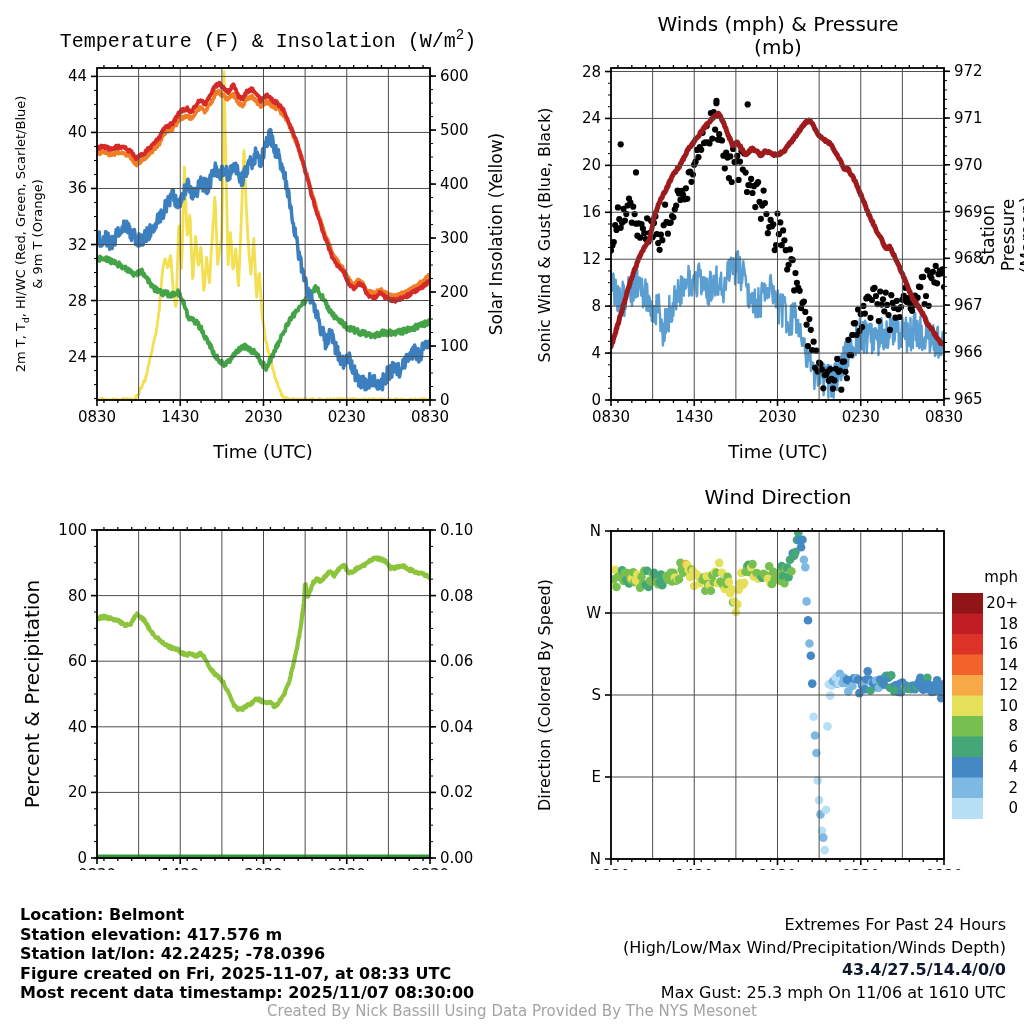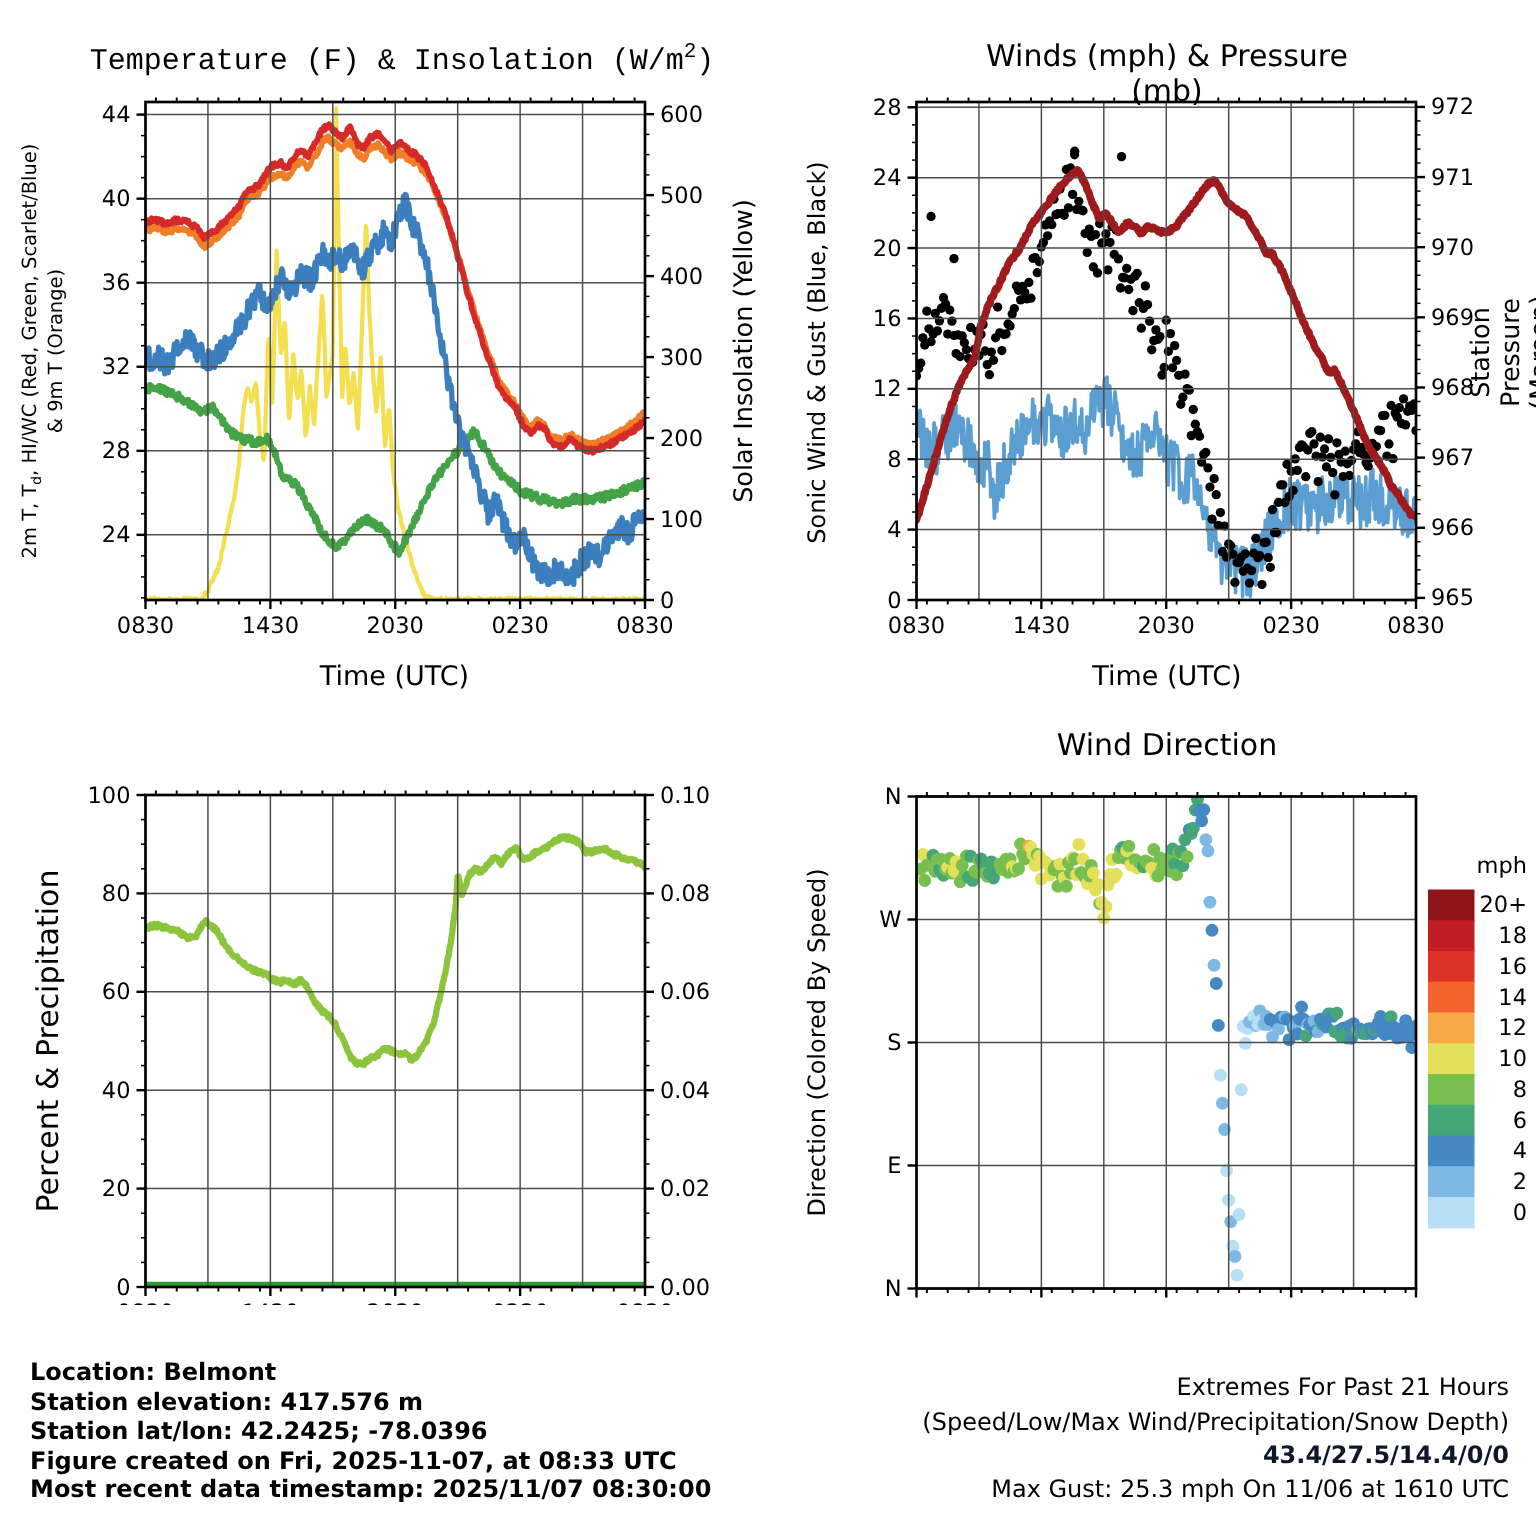--- a/index.html
+++ b/index.html
@@ -1117,31 +1117,32 @@
 
   <div id="footer-left">
     <div>Location: Belmont</div>
     <div>Station elevation: 417.576 m</div>
     <div>Station lat/lon: 42.2425; -78.0396</div>
     <div>Figure created on Fri, 2025-11-07, at 08:33 UTC</div>
     <div>Most recent data timestamp: 2025/11/07 08:30:00</div>
   </div>
 
   <div id="footer-right">
-    <div>Extremes For Past 21 Hours</div>
-    <div>(Speed/Low/Max Wind/Precipitation/Snow Depth)</div>
+    <div>Extremes For Past 24 Hours</div>
+    <div>(High/Low/Max Wind/Precipitation/Winds Depth)</div>
     <div id="extremes-values" style="font-weight: bold; color: #0f172a;">43.4/27.5/14.4/0/0</div>
     <div>Max Gust: 25.3 mph On 11/06 at 1610 UTC</div>
   </div>
 
+  <div id="credit" style="color: rgb(163, 163, 163);">Created By Nick Bassill Using Data Provided By The NYS Mesonet</div>
 <div class="lbl" style="left: 268px; top: 40px; font-size: 20px; font-family: Liberation Mono, monospace;">Temperature (F) &amp; Insolation (W/m<sup>2</sup>)</div>
     <div class="lbl rot" style="left: 30px; top: 234px; font-size: 13px;">2m T, T<sub>d</sub>, HI/WC (Red, Green, Scarlet/Blue)
 &amp; 9m T (Orange)</div>
     <div class="lbl rot" style="left: 497px; top: 234px; font-size: 17px;">Solar Insolation (Yellow)</div>
     <div class="lbl" style="left: 263px; top: 452px; font-size: 18px;">Time (UTC)</div>
-    <div class="lbl" style="left: 778px; top: 36px; font-size: 20px; margin-top: 13px;">Winds (mph) &amp; Pressure (mb)</div>
+    <div class="lbl" style="left: 778px; top: 36px; font-size: 20px;">Winds (mph) &amp; Pressure (mb)</div>
     <div class="lbl rot" style="left: 545px; top: 235px; font-size: 16px;">Sonic Wind &amp; Gust (Blue, Black)</div>
     <div class="lbl rot" style="left: 1008px; top: 235px; font-size: 17px;">Station Pressure (Maroon)</div>
     <div class="lbl" style="left: 778px; top: 452px; font-size: 18px;">Time (UTC)</div>
     <div class="lbl rot" style="left: 32px; top: 694px; font-size: 20px;">Percent &amp; Precipitation</div>
     <div class="lbl" style="left: 778px; top: 497px; font-size: 20px; text-align: right;">Wind Direction</div>
     <div class="lbl rot" style="left: 545px; top: 695px; font-size: 16px;">Direction (Colored By Speed)</div>
   </div>
 
 </body></html>

